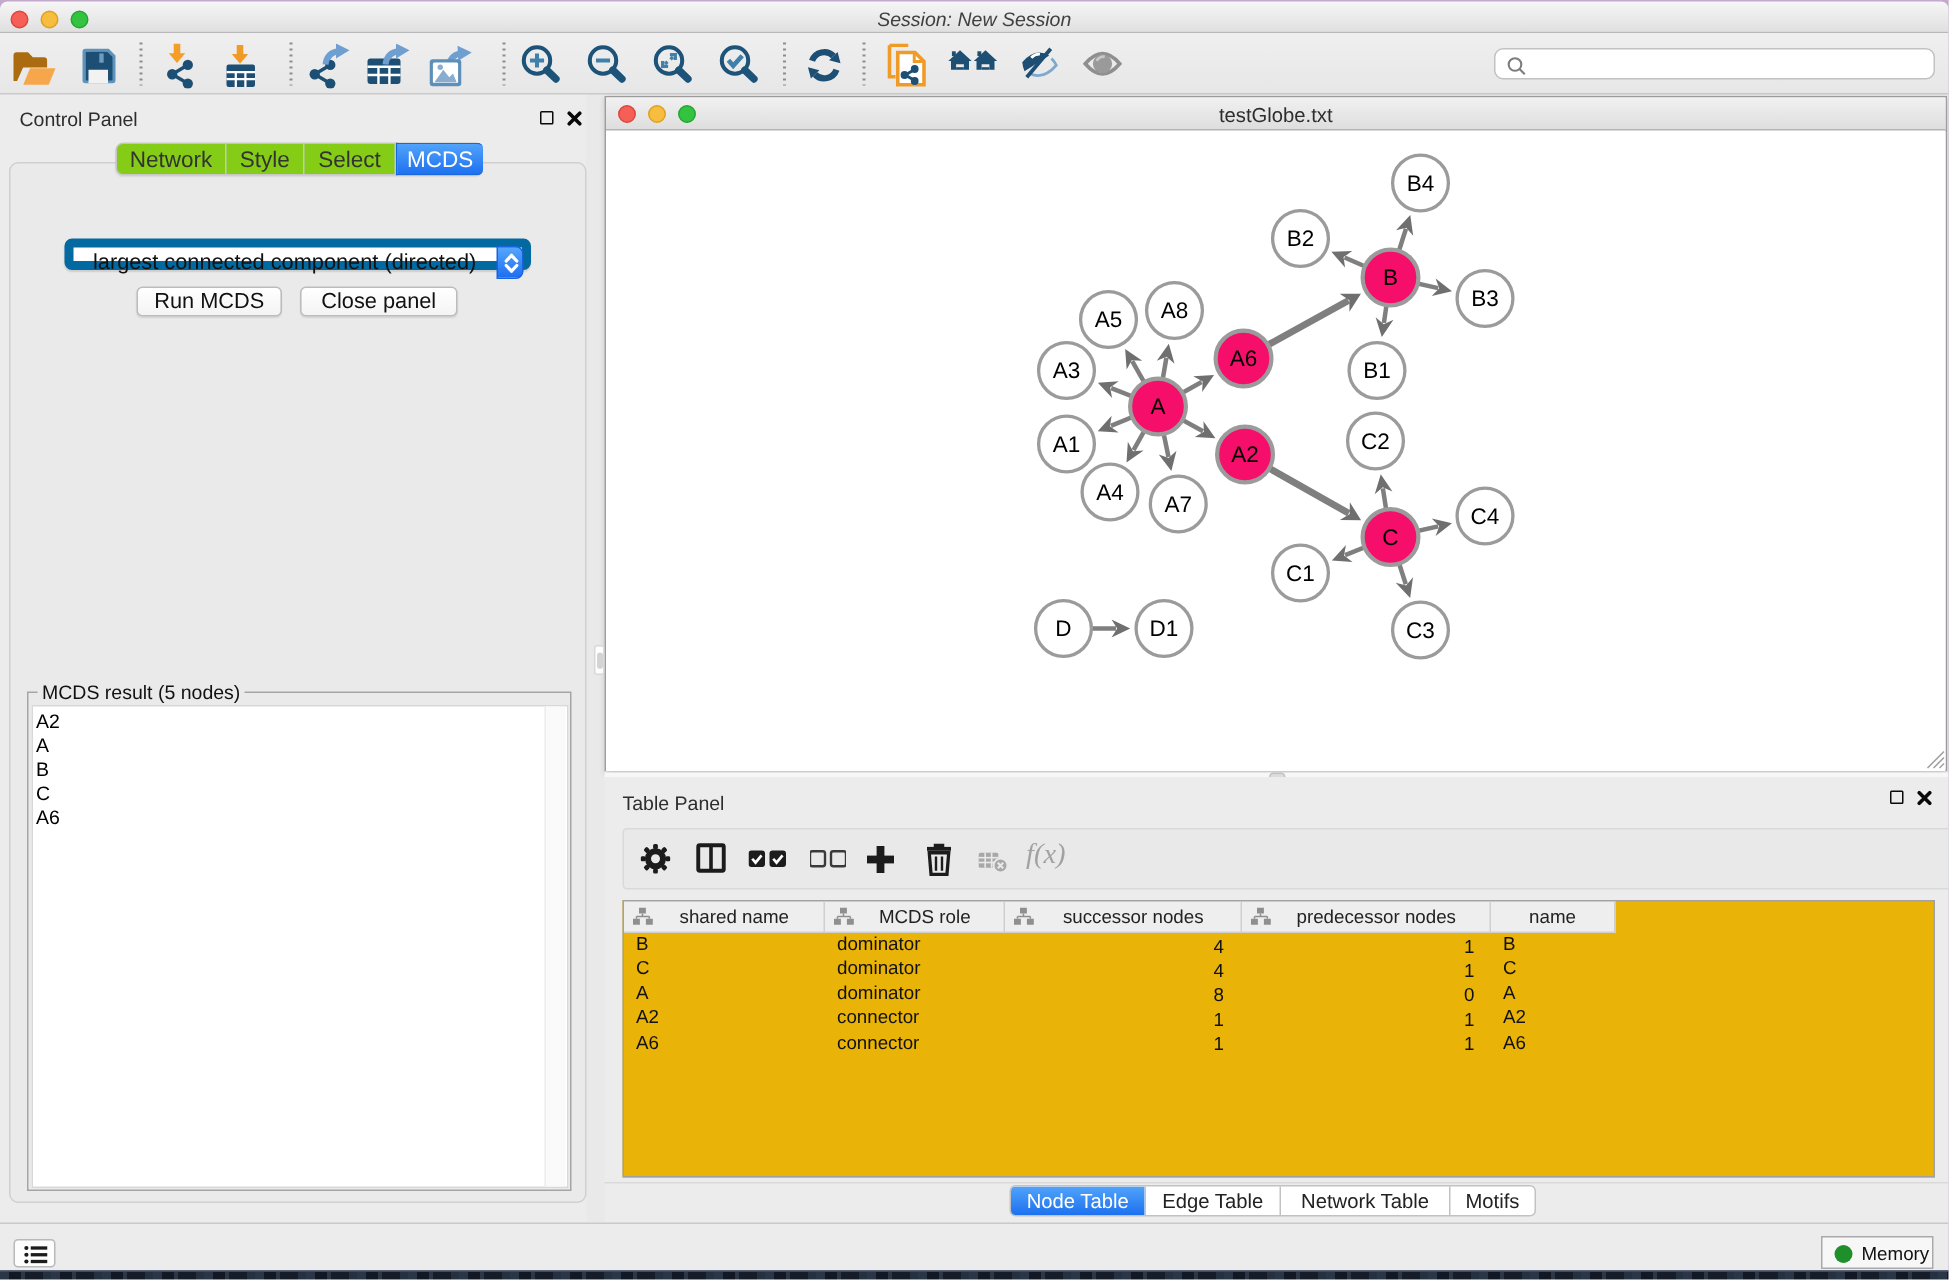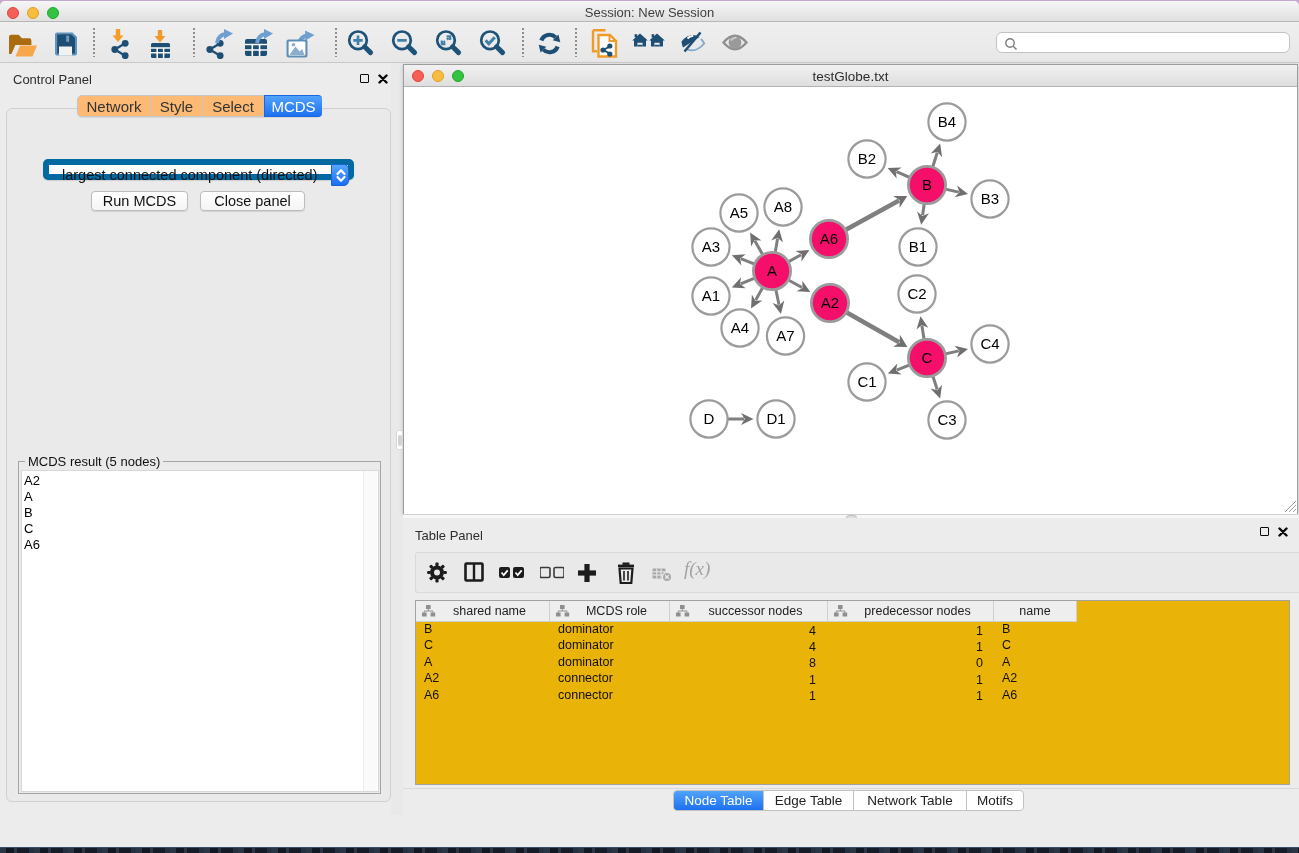--- a/index.html
+++ b/index.html
@@ -10,40 +10,40 @@
          background:#ececec; border-radius:5px 5px 0 0; overflow:hidden; }
   
   #titlebar { position:absolute; left:0; top:0; width:1299px; height:21px;
     background:linear-gradient(#f6f6f6,#e0e0e0); border-bottom:1px solid #b7b7b7;
     border-radius:5px 5px 0 0; }
   .tl { position:absolute; top:6px; width:12px; height:12px; border-radius:50%; }
   #titlebar .t1 { left:7px;  background:#f55f56; border:1px solid #e0443e; }
   #titlebar .t2 { left:27px; background:#f6bd3e; border:1px solid #dfa023; }
   #titlebar .t3 { left:47px; background:#33c340; border:1px solid #23a730; }
   #wintitle { position:absolute; top:4px; left:0; width:100%; text-align:center;
-    font-size:13px; color:#404040; }
+    font-size:13px; color:#404040;font-style:italic; }
   
   #toolbar { position:absolute; left:0; top:21px; width:1299px; height:40px;
     background:linear-gradient(#efefef,#e7e7e7); }
   .tsep { position:absolute; top:5px; height:30px; width:2px;
     background-image:radial-gradient(circle, #8d8d8d 0.9px, rgba(0,0,0,0) 1px);
     background-size:2px 4px; }
   #searchbox { position:absolute; left:996px; top:10px; width:294px; height:21px;
     background:#fff; border:1px solid #c2c2c2; border-radius:6px; }
   
   #main { position:absolute; left:0; top:61px; width:1299px; height:753px;
     background:#e9e9e9; }
   
   #cp { position:absolute; left:0; top:0; width:391px; height:753px; background:#ececec; }
   #cp-title { position:absolute; left:13px; top:10px; font-size:13px; color:#2d2d2d; }
   .winbtns { position:absolute; top:9px; font-size:12px; color:#111; }
   #tabbox { position:absolute; left:6px; top:46px; width:385px; height:694px;
     background:#eaeaea; border:1px solid #d0d0d0; border-radius:6px; }
   #tabs { position:absolute; left:77px; top:33px; width:245px; height:22px;
-    background:#fdba74; border:1px solid #c6c6c6; border-radius:5px; z-index:5;
+    background:#84cc16; border:1px solid #c6c6c6; border-radius:5px; z-index:5;
     display:flex; font-size:15px; color:#333; text-align:center;
     box-shadow:0 1px 1px rgba(0,0,0,0.08); }
   #tabs div { line-height:21px; border-right:1px solid #c6c6c6; }
   #tabs div:last-child { border-right:none; }
   #tabs .sel { background:linear-gradient(#51a3fb,#1d71ef); color:#fff; border-radius:0 4px 4px 0; margin:-1px -1px -1px 0; border:1px solid #1a66df; }
   
   #optlabel { position:absolute; left:0; top:74px; width:391px; text-align:center;
     font-size:14px; color:#1c1c1c; }
   #dropdown { position:absolute; left:43px; top:97px; width:311px; height:21px;
     background:#fff; border:6px solid #0369a1; border-radius:5px;
@@ -578,14 +578,32 @@
       </div>
       <div style="position:absolute;left:0;top:270px;width:896px;height:1px;background:#dadada"></div>
       <div id="bottomtabs">
         <div class="sel" style="width:90px">Node Table</div>
         <div style="width:90px">Edge Table</div>
         <div style="width:113px">Network Table</div>
         <div style="width:56px">Motifs</div>
       </div>
     </div>
   </div>
+  <div id="statusbar">
+    <div id="listbtn">
+        <svg class="abs" style="left:6px;top:3px" width="16" height="13" viewBox="0 0 16 13">
+          <g fill="#1c1c1c">
+            <circle cx="1.6" cy="2" r="1.4"></circle>
+            <circle cx="1.6" cy="6.5" r="1.4"></circle>
+            <circle cx="1.6" cy="11" r="1.4"></circle>
+            <rect x="4.5" y="0.9" width="11" height="2.2"></rect>
+            <rect x="4.5" y="5.4" width="11" height="2.2"></rect>
+            <rect x="4.5" y="9.9" width="11" height="2.2"></rect>
+          </g>
+        </svg>
+      </div>
+    <div id="membtn">
+        <div class="dot"></div>
+        <div class="lbl">Memory</div>
+      </div>
+  </div>
 </div>
 <div id="wallbottom"></div>
 
 </body></html>

